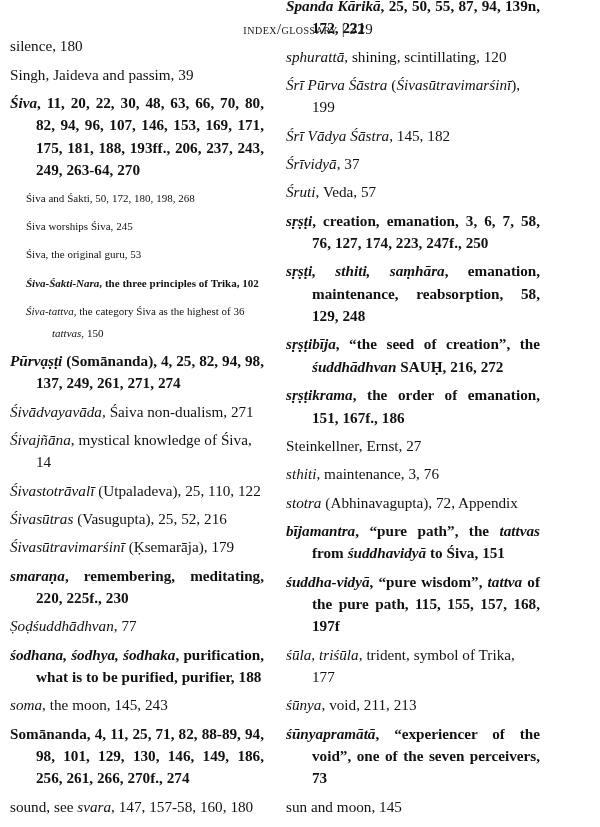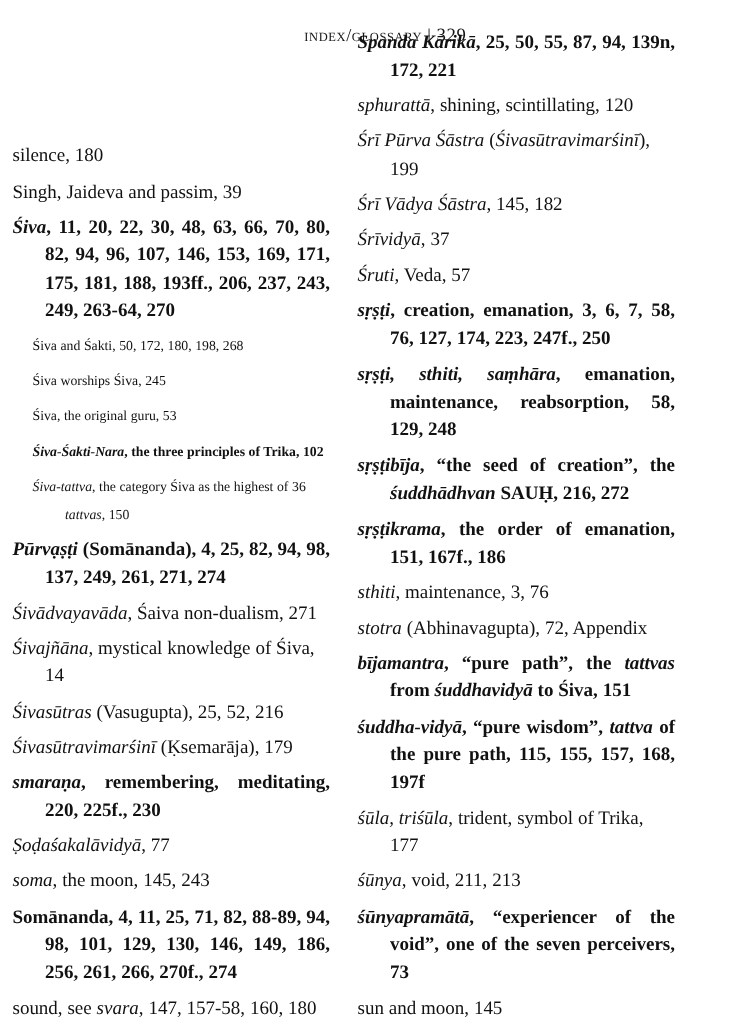--- a/index.html
+++ b/index.html
@@ -106,39 +106,42 @@
         <p class="entry">Singh, Jaideva and passim, 39</p>
         <p class="entry just"><i>Śiva</i>, 11, 20, 22, 30, 48, 63, 66, 70, 80, 82, 94, 96, 107, 146, 153, 169, 171, 175, 181, 188, 193ff., 206, 237, 243, 249, 263-64, 270</p>
         <p class="entry sub">Śiva and Śakti, 50, 172, 180, 198, 268</p>
         <p class="entry sub">Śiva worships Śiva, 245</p>
         <p class="entry sub">Śiva, the original guru, 53</p>
         <p class="entry sub just"><i>Śiva-Śakti-Nara</i>, the three principles of Trika, 102</p>
         <p class="entry sub"><i>Śiva-tattva</i>, the category Śiva as the highest of 36 <i>tattvas</i>, 150</p>
         <p class="entry just"><i>Pūrvạṣṭi</i> (Somānanda), 4, 25, 82, 94, 98, 137, 249, 261, 271, 274</p>
         <p class="entry"><i>Śivādvayavāda</i>, Śaiva non-dualism, 271</p>
         <p class="entry"><i>Śivajñāna</i>, mystical knowledge of Śiva, 14</p>
+        <p class="entry"><i>Śivastotrāvalī</i> (Utpaladeva), 25, 110, 122</p>
         <p class="entry"><i>Śivasūtras</i> (Vasugupta), 25, 52, 216</p>
         <p class="entry"><i>Śivasūtravimarśinī</i> (Ḳsemarāja), 179</p>
         <p class="entry just"><i>smaraṇa</i>, remembering, meditating, 220, 225f., 230</p>
-        <p class="entry"><i>Ṣoḍaśakalāvidyā</i>, 77</p>
+        <p class="entry"><i>Ṣoḍśuddhādhvan</i>, 77</p>
+        <p class="entry just"><i>śodhana, śodhya, śodhaka</i>, purification, what is to be purified, purifier, 188</p>
         <p class="entry"><i>soma</i>, the moon, 145, 243</p>
         <p class="entry just">Somānanda, 4, 11, 25, 71, 82, 88-89, 94, 98, 101, 129, 130, 146, 149, 186, 256, 261, 266, 270f., 274</p>
         <p class="entry">sound, see <i>svara</i>, 147, 157-58, 160, 180</p>
       </div>
     <div class="column right" id="col-right">
         <p class="entry just"><i>Spanda Kārikā</i>, 25, 50, 55, 87, 94, 139n, 172, 221</p>
         <p class="entry"><i>sphurattā</i>, shining, scintillating, 120</p>
         <p class="entry"><i>Śrī Pūrva Śāstra</i> (<i>Śivasūtravimarśinī</i>), 199</p>
         <p class="entry"><i>Śrī Vādya Śāstra</i>, 145, 182</p>
         <p class="entry"><i>Śrīvidyā</i>, 37</p>
         <p class="entry"><i>Śruti</i>, Veda, 57</p>
         <p class="entry just"><i>sṛṣṭi</i>, creation, emanation, 3, 6, 7, 58, 76, 127, 174, 223, 247f., 250</p>
         <p class="entry just"><i>sṛṣṭi, sthiti, saṃhāra</i>, emanation, maintenance, reabsorption, 58, 129, 248</p>
         <p class="entry just"><i>sṛṣṭibīja</i>, “the seed of creation”, the <i>śuddhādhvan</i> SAUḤ, 216, 272</p>
         <p class="entry just"><i>sṛṣṭikrama</i>, the order of emanation, 151, 167f., 186</p>
+        <p class="entry">Steinkellner, Ernst, 27</p>
         <p class="entry"><i>sthiti</i>, maintenance, 3, 76</p>
         <p class="entry"><i>stotra</i> (Abhinavagupta), 72, Appendix</p>
         <p class="entry just"><i>bījamantra</i>, “pure path”, the <i>tattvas</i> from <i>śuddhavidyā</i> to Śiva, 151</p>
         <p class="entry just"><i>śuddha-vidyā</i>, “pure wisdom”, <i>tattva</i> of the pure path, 115, 155, 157, 168, 197f</p>
         <p class="entry"><i>śūla, triśūla</i>, trident, symbol of Trika, 177</p>
         <p class="entry"><i>śūnya</i>, void, 211, 213</p>
         <p class="entry just"><i>śūnyapramātā</i>, “experiencer of the void”, one of the seven perceivers, 73</p>
         <p class="entry">sun and moon, 145</p>
       </div>
   </div>

